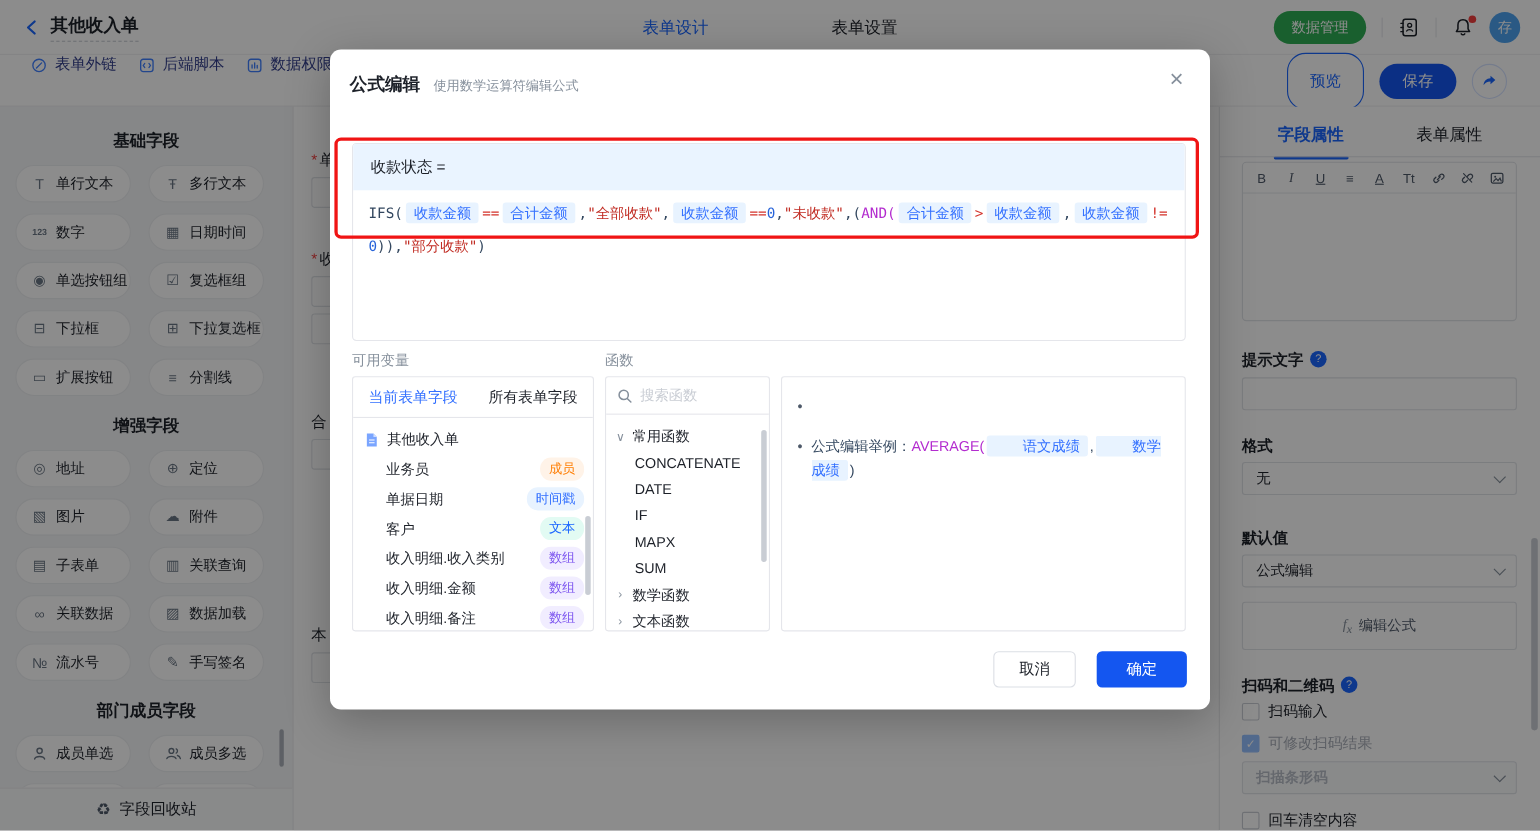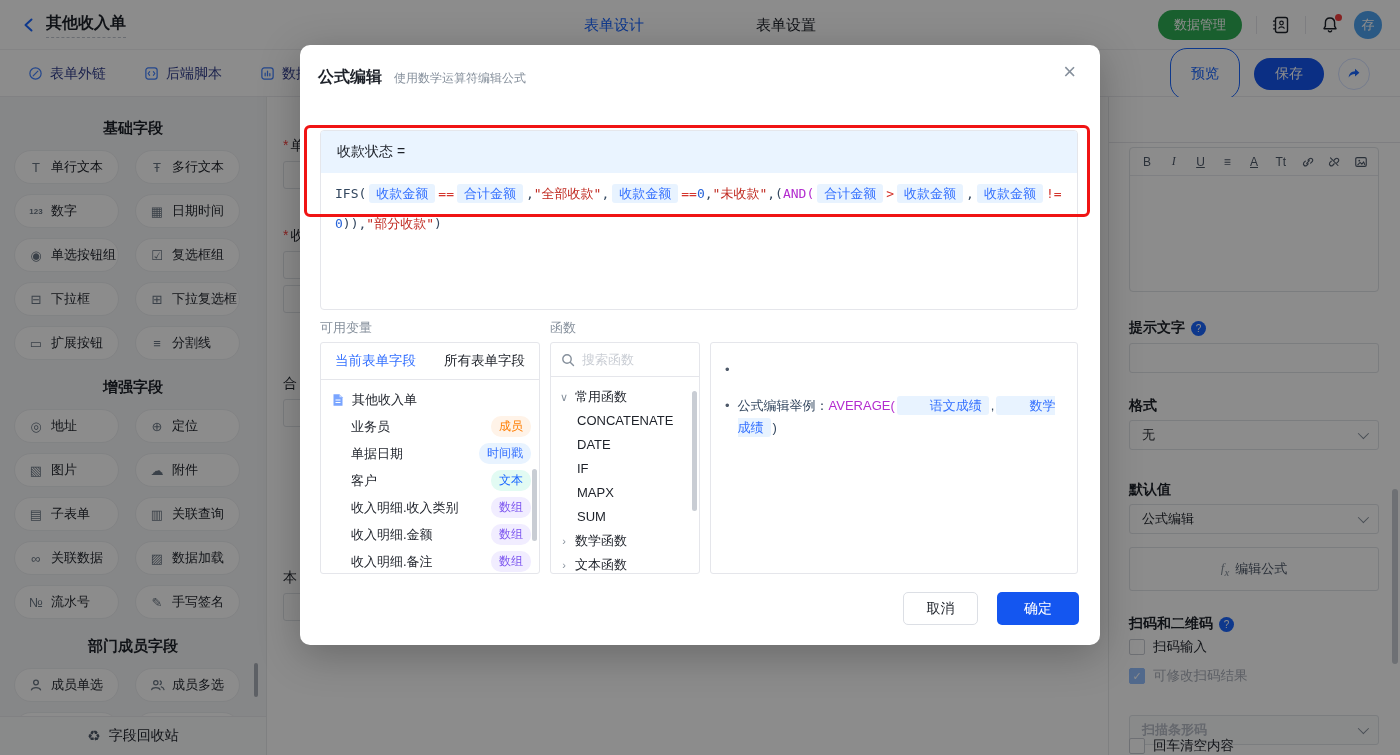--- a/index.html
+++ b/index.html
@@ -22,21 +22,21 @@
   .tb-tab.active { color:var(--accent); }
   .tb-right { position:absolute; right:18px; top:0; height:50px; display:flex; align-items:center; gap:14px; }
   .btn-green { background:var(--green); color:#fff; font-size:13px; padding:6px 16px; border-radius:15px; }
   .vsep { width:1px; height:18px; background:#e5e6eb; }
   .bell-wrap { position:relative; }
   .red-dot { position:absolute; top:-1px; right:-2px; width:7px; height:7px; border-radius:50%; background:#f53f3f; }
   .avatar { width:28px; height:28px; border-radius:50%; background:var(--avatar-bg); color:#fff; font-size:13px; display:flex; align-items:center; justify-content:center; }
 
   
   #subbar { position:absolute; top:50px; left:0; right:0; height:47px; background:#fff; border-bottom:1px solid #ececee; }
-  .sub-links { position:absolute; left:28px; top:0; height:47px; display:flex; align-items:center; gap:38px; }
+  .sub-links { position:absolute; left:28px; top:0; height:47px; display:flex; align-items:flex-start; gap:20px; }
   .sub-link { display:flex; align-items:center; gap:7px; font-size:14px; color:#2d3c8e; color:#33459c; cursor:pointer; }
   .sub-link span.lbl { color:#323e8c; }
   .sub-right { position:absolute; right:30px; top:0; height:47px; display:flex; align-items:center; gap:14px; }
   .btn-preview { border:1px solid var(--accent); color:var(--accent); background:#fff; font-size:14px; padding:16px 20px; border-radius:17px; }
   .btn-save { background:var(--accent-strong); color:#fff; font-size:14px; padding:7px 21px; border-radius:17px; }
   .btn-share { width:32px; height:32px; border-radius:50%; border:1px solid #d6e2ff; background:#fff; display:flex; align-items:center; justify-content:center; }
 
   
   #sidebar { position:absolute; top:97px; left:0; width:267px; bottom:0; background:#f5f6f7; border-right:1px solid #e8e9eb; overflow:hidden; }
   .side-inner { padding:4px 14px 0 14px; }
@@ -62,21 +62,21 @@
   .rp-tabs { position:absolute; top:8px; left:0; right:0; height:34px; display:flex; justify-content:center; gap:66px; }
   .rp-tab { font-size:15px; color:#1d2129; padding-top:8px; position:relative; }
   .rp-tab.active { color:var(--accent); font-weight:bold; }
   .rp-tab.active::after { content:""; position:absolute; left:-4px; right:-4px; bottom:-6px; height:3px; background:var(--accent); border-radius:2px; }
   .rp-divider { position:absolute; top:45px; left:0; right:0; height:1px; background:#e5e6eb; }
   .rich-box { position:absolute; left:20px; top:50px; width:250px; height:145px; border:1px solid #e0e3e8; border-radius:4px; }
   .rich-toolbar { height:28px; border-bottom:1px solid #e8eaee; display:flex; align-items:center; justify-content:space-between; padding:0 9px; }
   .rt-btn { font-size:12px; color:#4e5969; width:16px; text-align:center; cursor:pointer; display:inline-flex; justify-content:center; align-items:center; }
   .rt-btn[data-name="italic-icon"] { font-style:italic; font-family:"Liberation Serif",serif; }
   .rt-btn[data-name="underline-icon"], .rt-btn[data-name="font-color-icon"] { text-decoration:underline; }
-  .rp-label { position:absolute; left:20px; font-size:14px; font-weight:bold; color:#1d2129; display:flex; align-items:center; gap:6px; }
+  .rp-label { position:absolute; left:20px; font-size:14px; font-weight:bold; color:#1d2129; display:flex; align-items:flex-start; gap:6px; }
   .qmark { width:15px; height:15px; border-radius:50%; background:var(--accent); color:#fff; font-size:10px; font-weight:normal; display:inline-flex; align-items:center; justify-content:center; }
   .rp-input { position:absolute; left:20px; width:250px; height:30px; border:1px solid #e0e3e8; border-radius:3px; background:#fff; }
   .rp-select { position:absolute; left:20px; width:250px; height:30px; border:1px solid #e0e3e8; border-radius:3px; background:#fff; font-size:13px; color:#1d2129; display:flex; align-items:center; justify-content:space-between; padding:0 12px; }
   .rp-select.disabled { color:#b8bdc7; background:#fafbfc; }
   .chev { width:8px; height:8px; border-right:1.5px solid #86909c; border-bottom:1.5px solid #86909c; transform:rotate(45deg) translateY(-2px); }
   .btn-fx { position:absolute; left:20px; width:250px; height:44px; border:1px solid #e0e3e8; border-radius:3px; background:#fff; font-size:13px; color:#4e5969; display:flex; align-items:center; justify-content:center; gap:6px; }
   .fx-glyph { font-style:italic; font-family:"Liberation Serif",serif; color:#86909c; }
   .cb-row { position:absolute; left:20px; display:flex; align-items:center; gap:8px; font-size:13.5px; color:#1d2129; }
   .cb { width:16px; height:16px; border:1px solid #c9cdd4; border-radius:2px; background:#fff; display:inline-flex; align-items:center; justify-content:center; color:#fff; font-size:11px; }
   .cb.checked { background:#94bfff; border-color:#94bfff; }
@@ -355,20 +355,24 @@
         <div class="cv-input" data-name="canvas-field-input"></div>
       </div>
       <div class="cv-field" data-name="canvas-field" style="top: 472px;">
         <div class="cv-label" data-name="canvas-field-label">本</div>
         <div class="cv-input" data-name="canvas-field-input"></div>
       </div>
     </div>
 </div>
 
 <div id="rightpanel" data-name="properties-panel">
+  <div class="rp-tabs">
+    <span class="rp-tab active" data-name="tab-field-properties">字段属性</span>
+    <span class="rp-tab" data-name="tab-form-properties">表单属性</span>
+  </div>
   <div class="rp-divider" data-name="divider"></div>
 
   <div class="rich-box" data-name="field-description-editor">
     <div class="rich-toolbar" data-name="richtext-toolbar">
         <span class="rt-btn" data-name="bold-icon">B</span>
         <span class="rt-btn" data-name="italic-icon">I</span>
         <span class="rt-btn" data-name="underline-icon">U</span>
         <span class="rt-btn" data-name="align-icon">≡</span>
         <span class="rt-btn" data-name="font-color-icon">A</span>
         <span class="rt-btn" data-name="font-size-icon">Tt</span>
@@ -421,21 +425,21 @@
     <span class="qmark" data-name="help-icon">?</span>
   </div>
   <div class="cb-row" style="top:541px;" data-name="scan-input-checkbox-row">
     <span class="cb" data-name="checkbox"></span>
     <span data-name="checkbox-label">扫码输入</span>
   </div>
   <div class="cb-row disabled" style="top:570px;" data-name="scan-editable-checkbox-row">
     <span class="cb checked" data-name="checkbox">✓</span>
     <span data-name="checkbox-label">可修改扫码结果</span>
   </div>
-  <div class="rp-select disabled" style="top:618px;font-weight:bold;" data-name="scan-mode-select">
+  <div class="rp-select disabled" style="top:595px;font-weight:bold;" data-name="scan-mode-select">
     <span data-name="scan-mode-value">扫描条形码</span>
     <span class="chev" data-name="chevron-down-icon"></span>
   </div>
   <div class="cb-row" style="top:640px;" data-name="enter-clear-checkbox-row">
     <span class="cb" data-name="checkbox"></span>
     <span data-name="checkbox-label">回车清空内容</span>
   </div>
   <div class="rp-scroll" data-name="panel-scrollbar"></div>
 </div>
 

